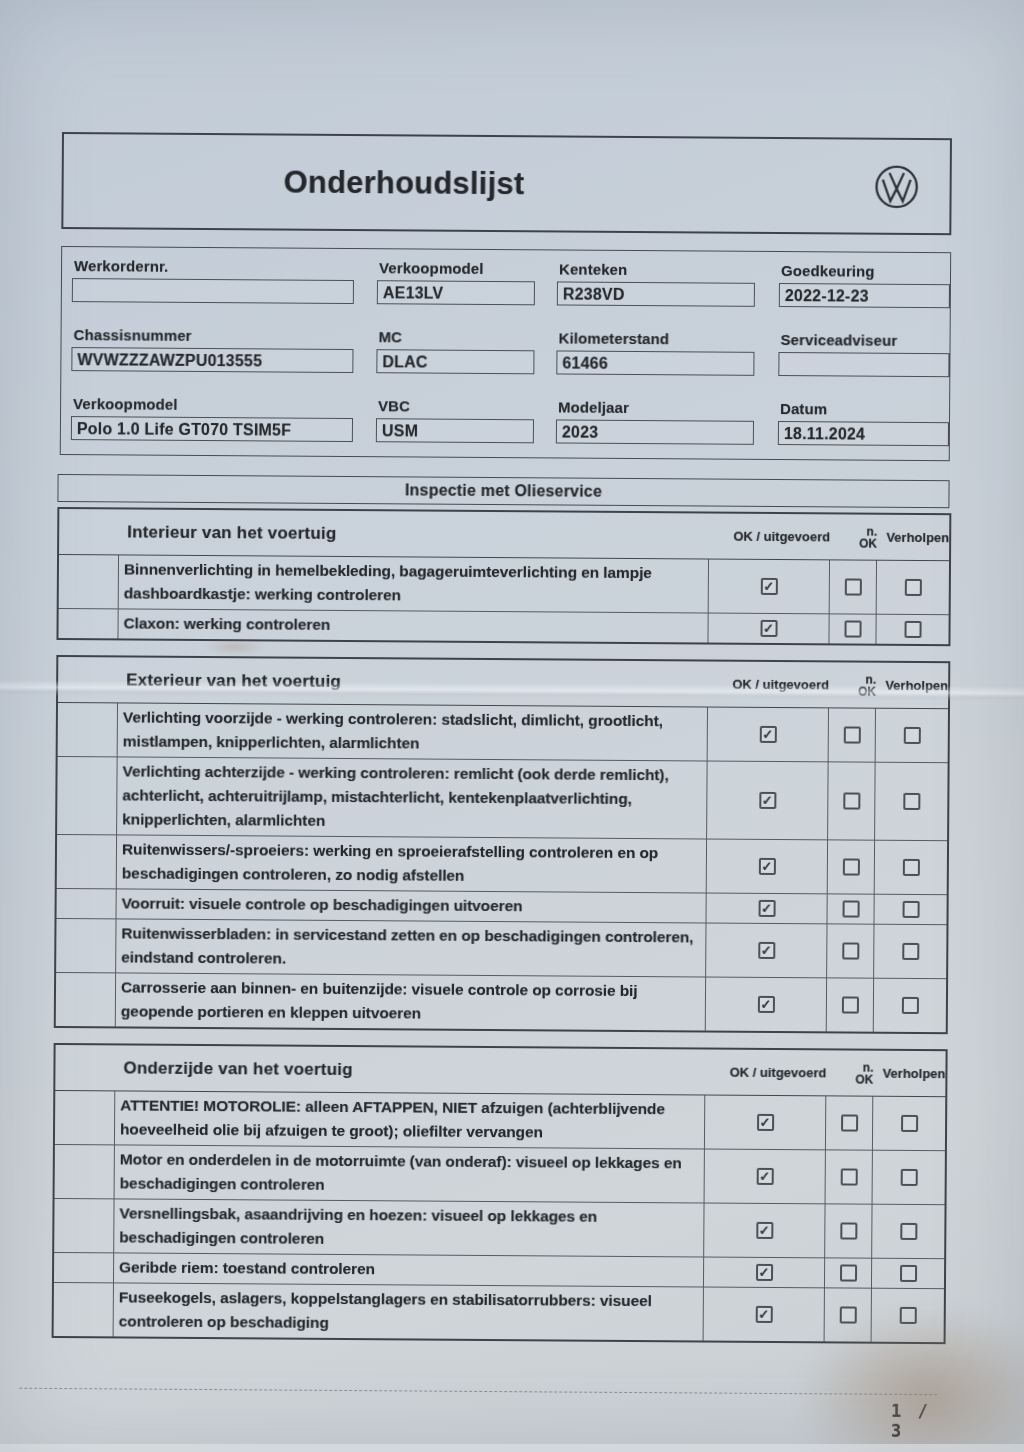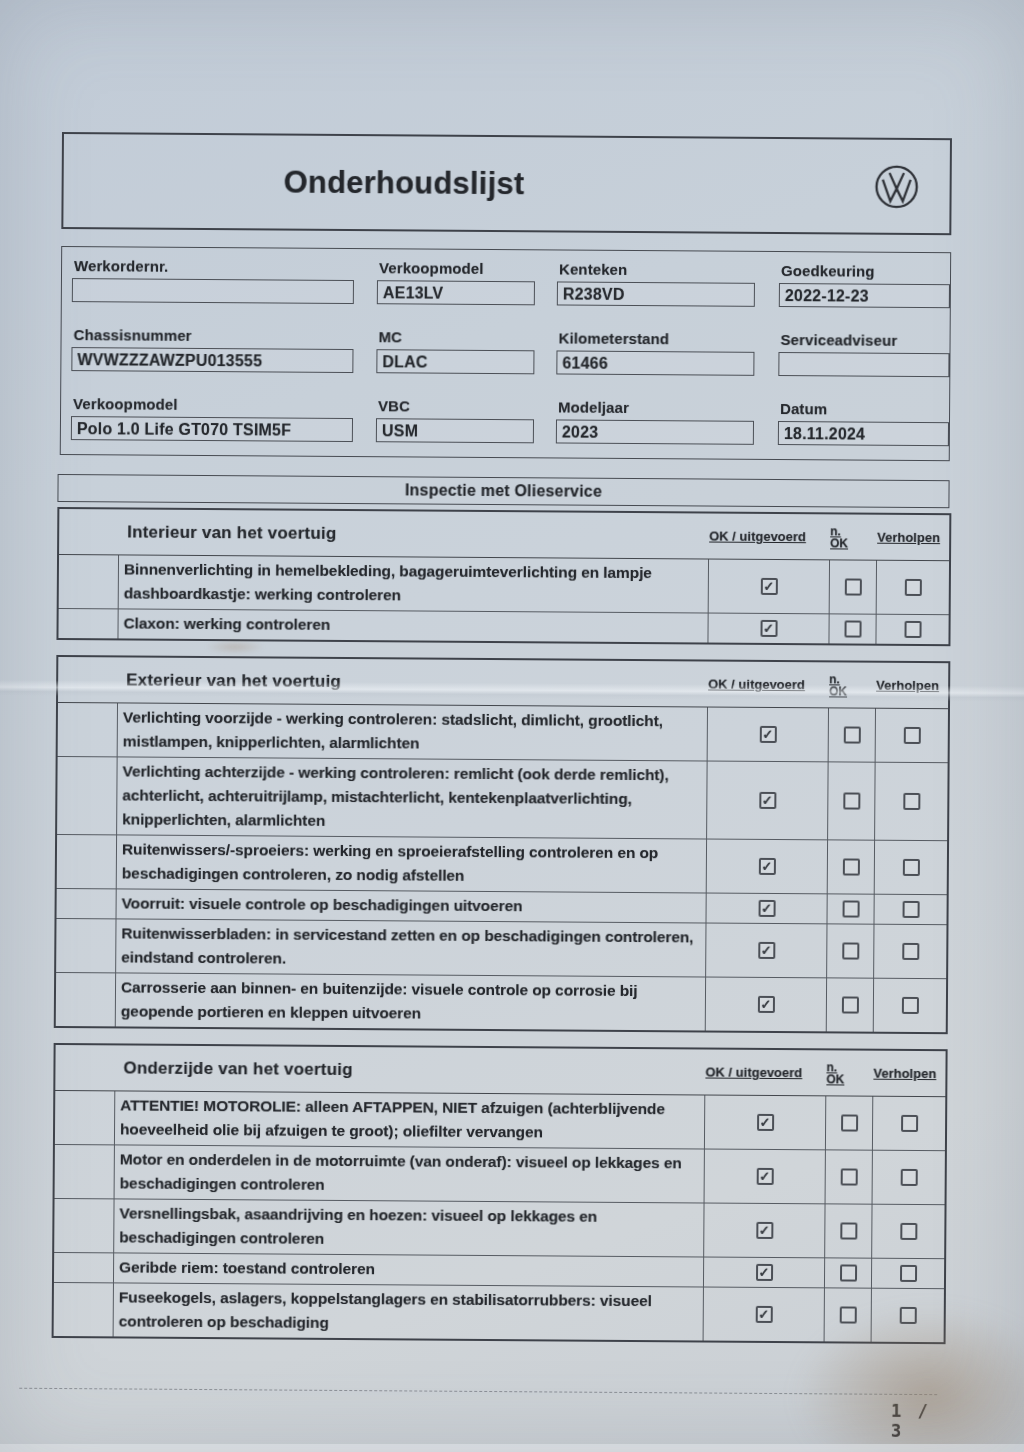--- a/index.html
+++ b/index.html
@@ -60,21 +60,21 @@
   
   .ctable {
     position:absolute; left:60px; width:894px;
     border:2px solid #3e424a; background:rgba(255,255,255,.02);
   }
   .thead {
     display:grid; grid-template-columns:60px 1fr 121px 47px 72px;
     height:46px; align-items:center; border-bottom:1.5px solid #42464c;
   }
   .t-title { grid-column:1/3; padding-left:68px; font-size:17px; letter-spacing:0.2px; }
-  .colh { text-align:left; font-size:13px;text-decoration:underline; }
+  .colh { text-align:right; font-size:13px; }
   .colh.nok { font-size:12px; line-height:12px; }
   .colh.nok span { display:block; }
   .trow {
     display:grid; grid-template-columns:60px 1fr 121px 47px 72px; align-items:stretch;
   }
   .trow + .trow { border-top:1px solid #565b62; }
   .c-stub, .c-desc, .c-ok, .c-nok { border-right:1px solid #565b62; }
   .c-desc {
     padding:2px 10px 3px 5px; font-size:15.5px; line-height:24px; letter-spacing:-0.1px;
   }

